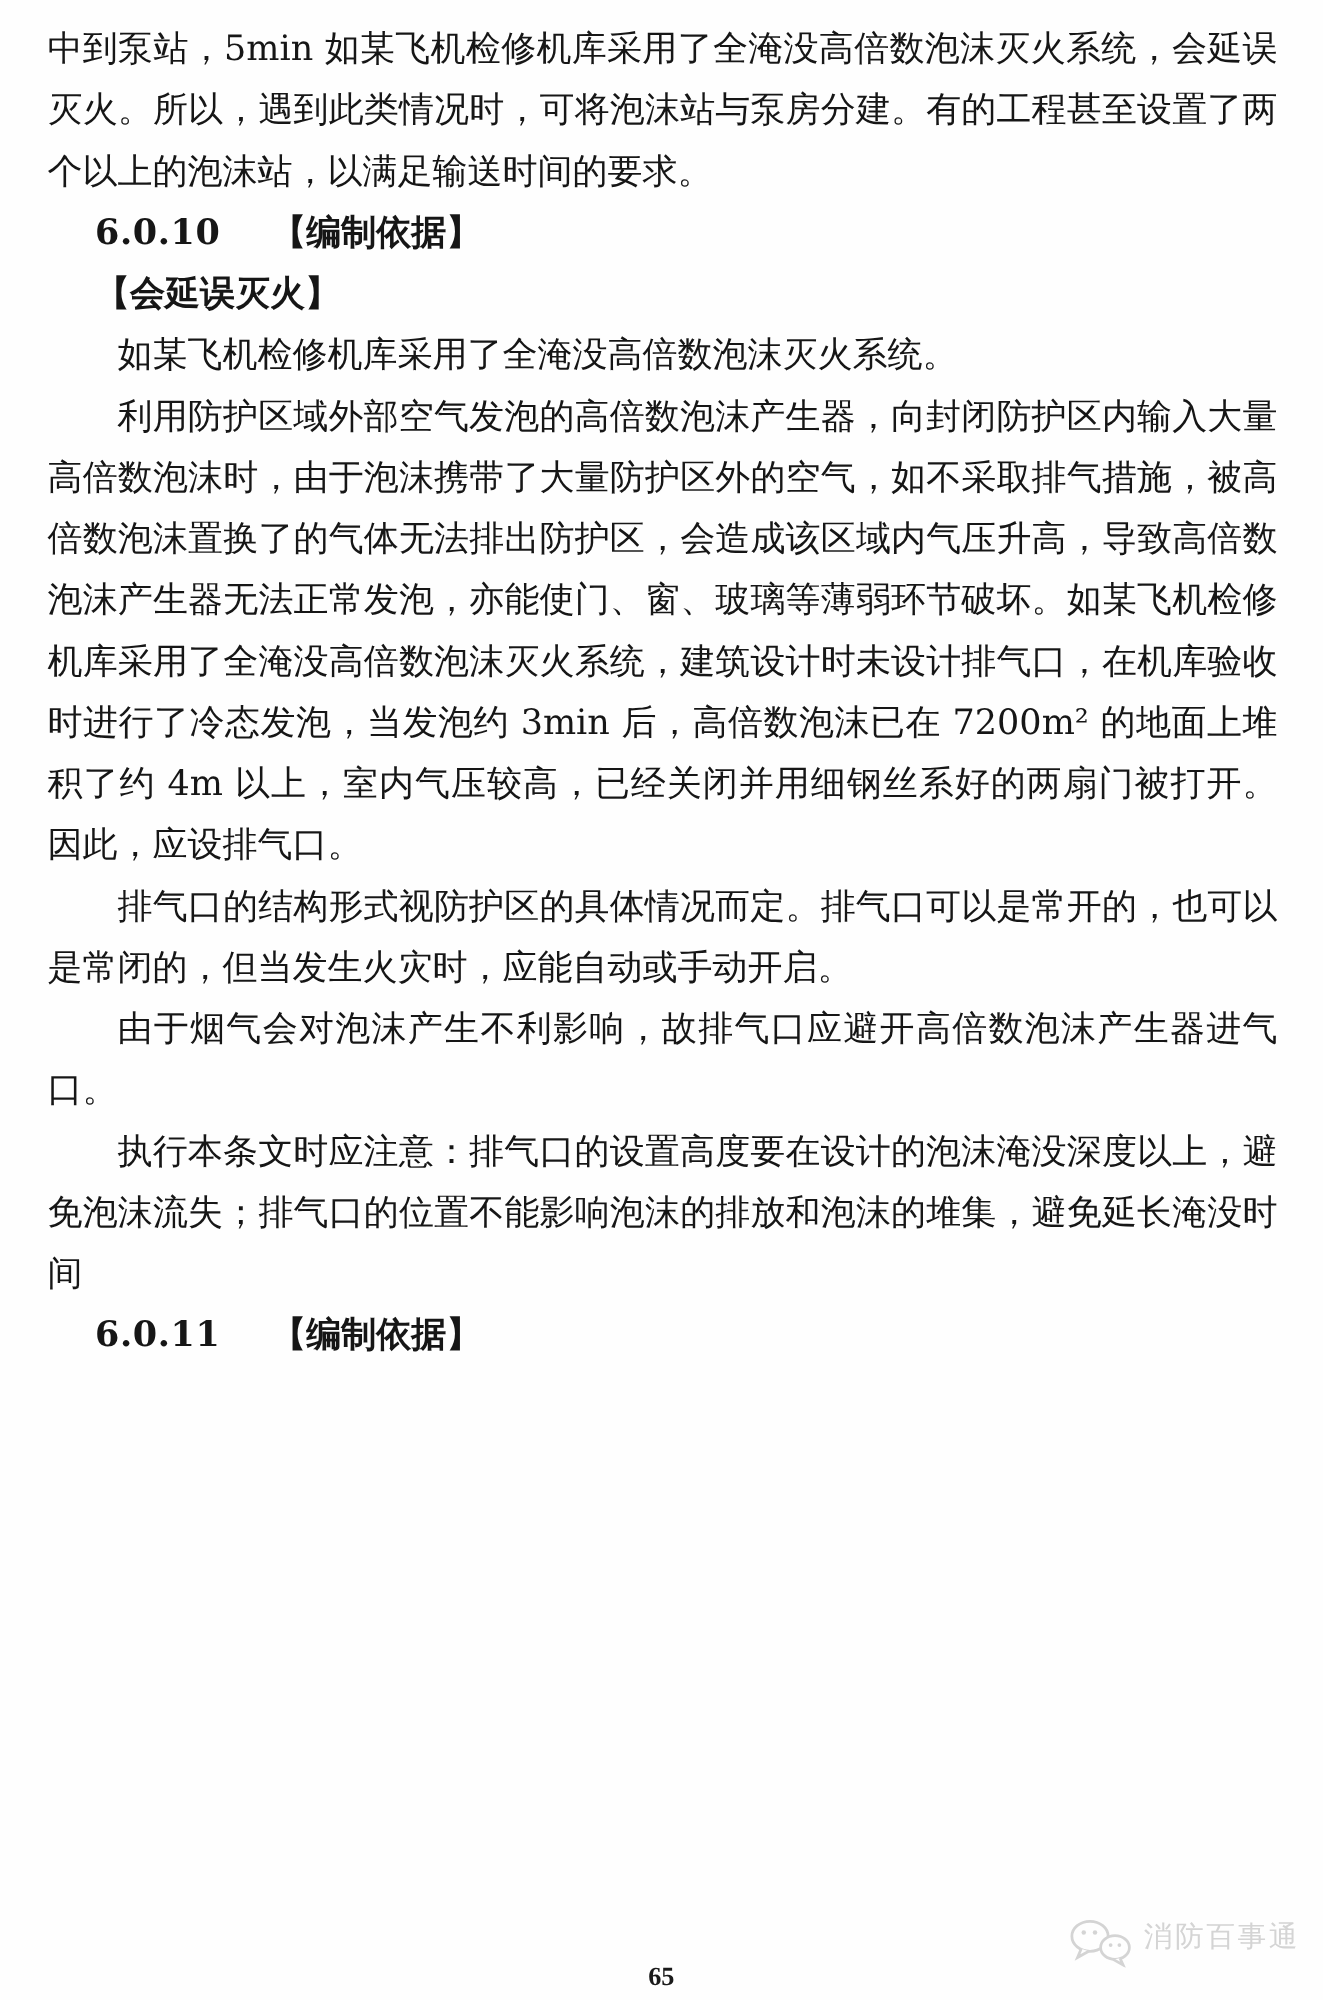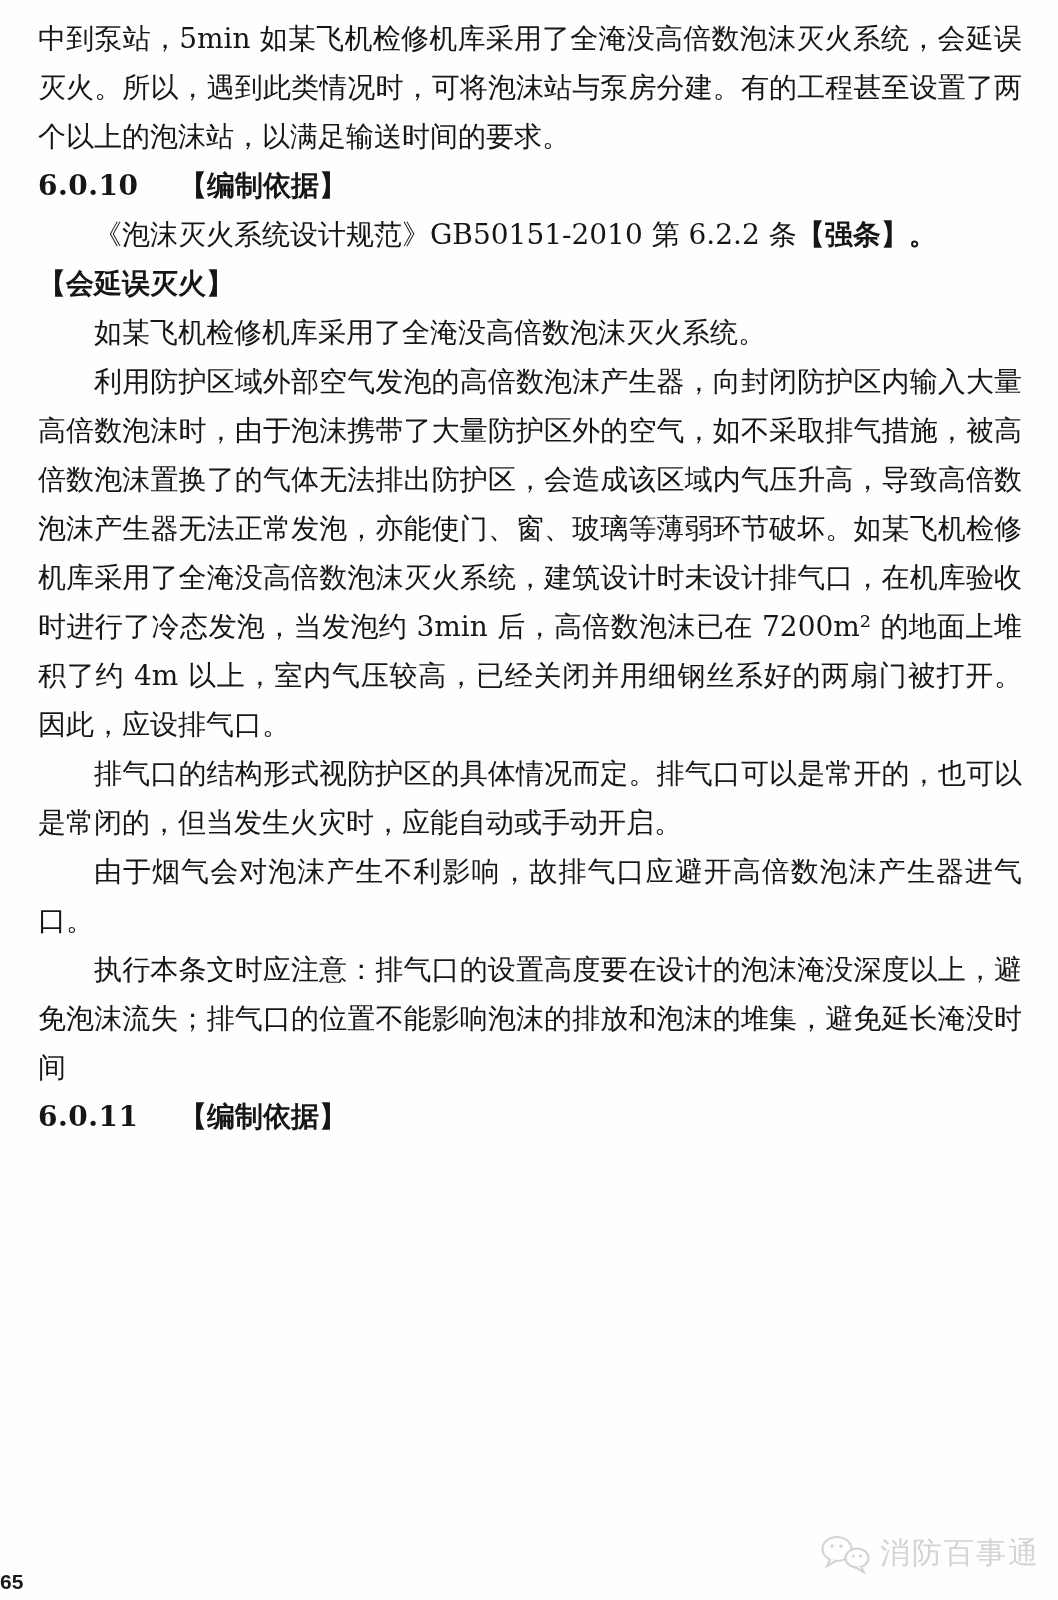--- a/index.html
+++ b/index.html
@@ -15,43 +15,42 @@
   .content {
     padding: 14px 36px 0 38px;
   }
   .content p {
     margin: 0;
     font-size: 28px;
     line-height: 49px;
     text-align: justify;
   }
   p.indent { text-indent: 2em; }
-  p.heading { font-weight: bold; text-align: left; }
+  p.heading { font-weight: bold; text-align: left; margin-left: 38px; }
   .hnum { margin-right: 1.1em; letter-spacing: 0.5px; }
   .ref strong { font-weight: bold; }
   .watermark {
     position: absolute;
     right: 18px;
     bottom: 26px;
     display: flex;
-    align-items: center;
     gap: 8px;
     color: #d4d4d4;
-    font-size: 30px;
+    font-size: 23px;
     letter-spacing: 2px;
     user-select: none;
   }
   .watermark .wicon { display: inline-flex; }
   .page-number {
     position: absolute;
     bottom: 6px;
     left: 0;
     width: 100%;
-    text-align: left;
-    font-family: Liberation Sans, sans-serif;
+    text-align: center;
+    font-family: Liberation Serif, serif;
     font-weight: bold;
     font-size: 21px;
     color: #1a1a1a;
   }
 </style>
 </head>
 <body>
 
 <div class="page">
 
@@ -59,23 +58,20 @@
 
     <p>中到泵站，5min 如某飞机检修机库采用了全淹没高倍数泡沫灭火系统，会延误灭火。所以，遇到此类情况时，可将泡沫站与泵房分建。有的工程甚至设置了两个以上的泡沫站，以满足输送时间的要求。</p>
 
 
 
     <p class="heading">
       <span class="hnum">6.0.10</span>
       <span class="hlabel">【编制依据】</span>
     </p>
 
-    <p class="indent ref">
-      <span>《泡沫灭火系统设计规范》GB50151-2010 第 6.2.2 条</span><strong>【强条】。</strong>
-    </p>
 
     <p class="heading">
       <span class="hlabel">【会延误灭火】</span>
     </p>
 
     <p class="indent">如某飞机检修机库采用了全淹没高倍数泡沫灭火系统。</p>
 
 
     <p class="indent">利用防护区域外部空气发泡的高倍数泡沫产生器，向封闭防护区内输入大量高倍数泡沫时，由于泡沫携带了大量防护区外的空气，如不采取排气措施，被高倍数泡沫置换了的气体无法排出防护区，会造成该区域内气压升高，导致高倍数泡沫产生器无法正常发泡，亦能使门、窗、玻璃等薄弱环节破坏。如某飞机检修机库采用了全淹没高倍数泡沫灭火系统，建筑设计时未设计排气口，在机库验收时进行了冷态发泡，当发泡约 3min 后，高倍数泡沫已在 7200m² 的地面上堆积了约 4m 以上，室内气压较高，已经关闭并用细钢丝系好的两扇门被打开。因此，应设排气口。</p>
 

